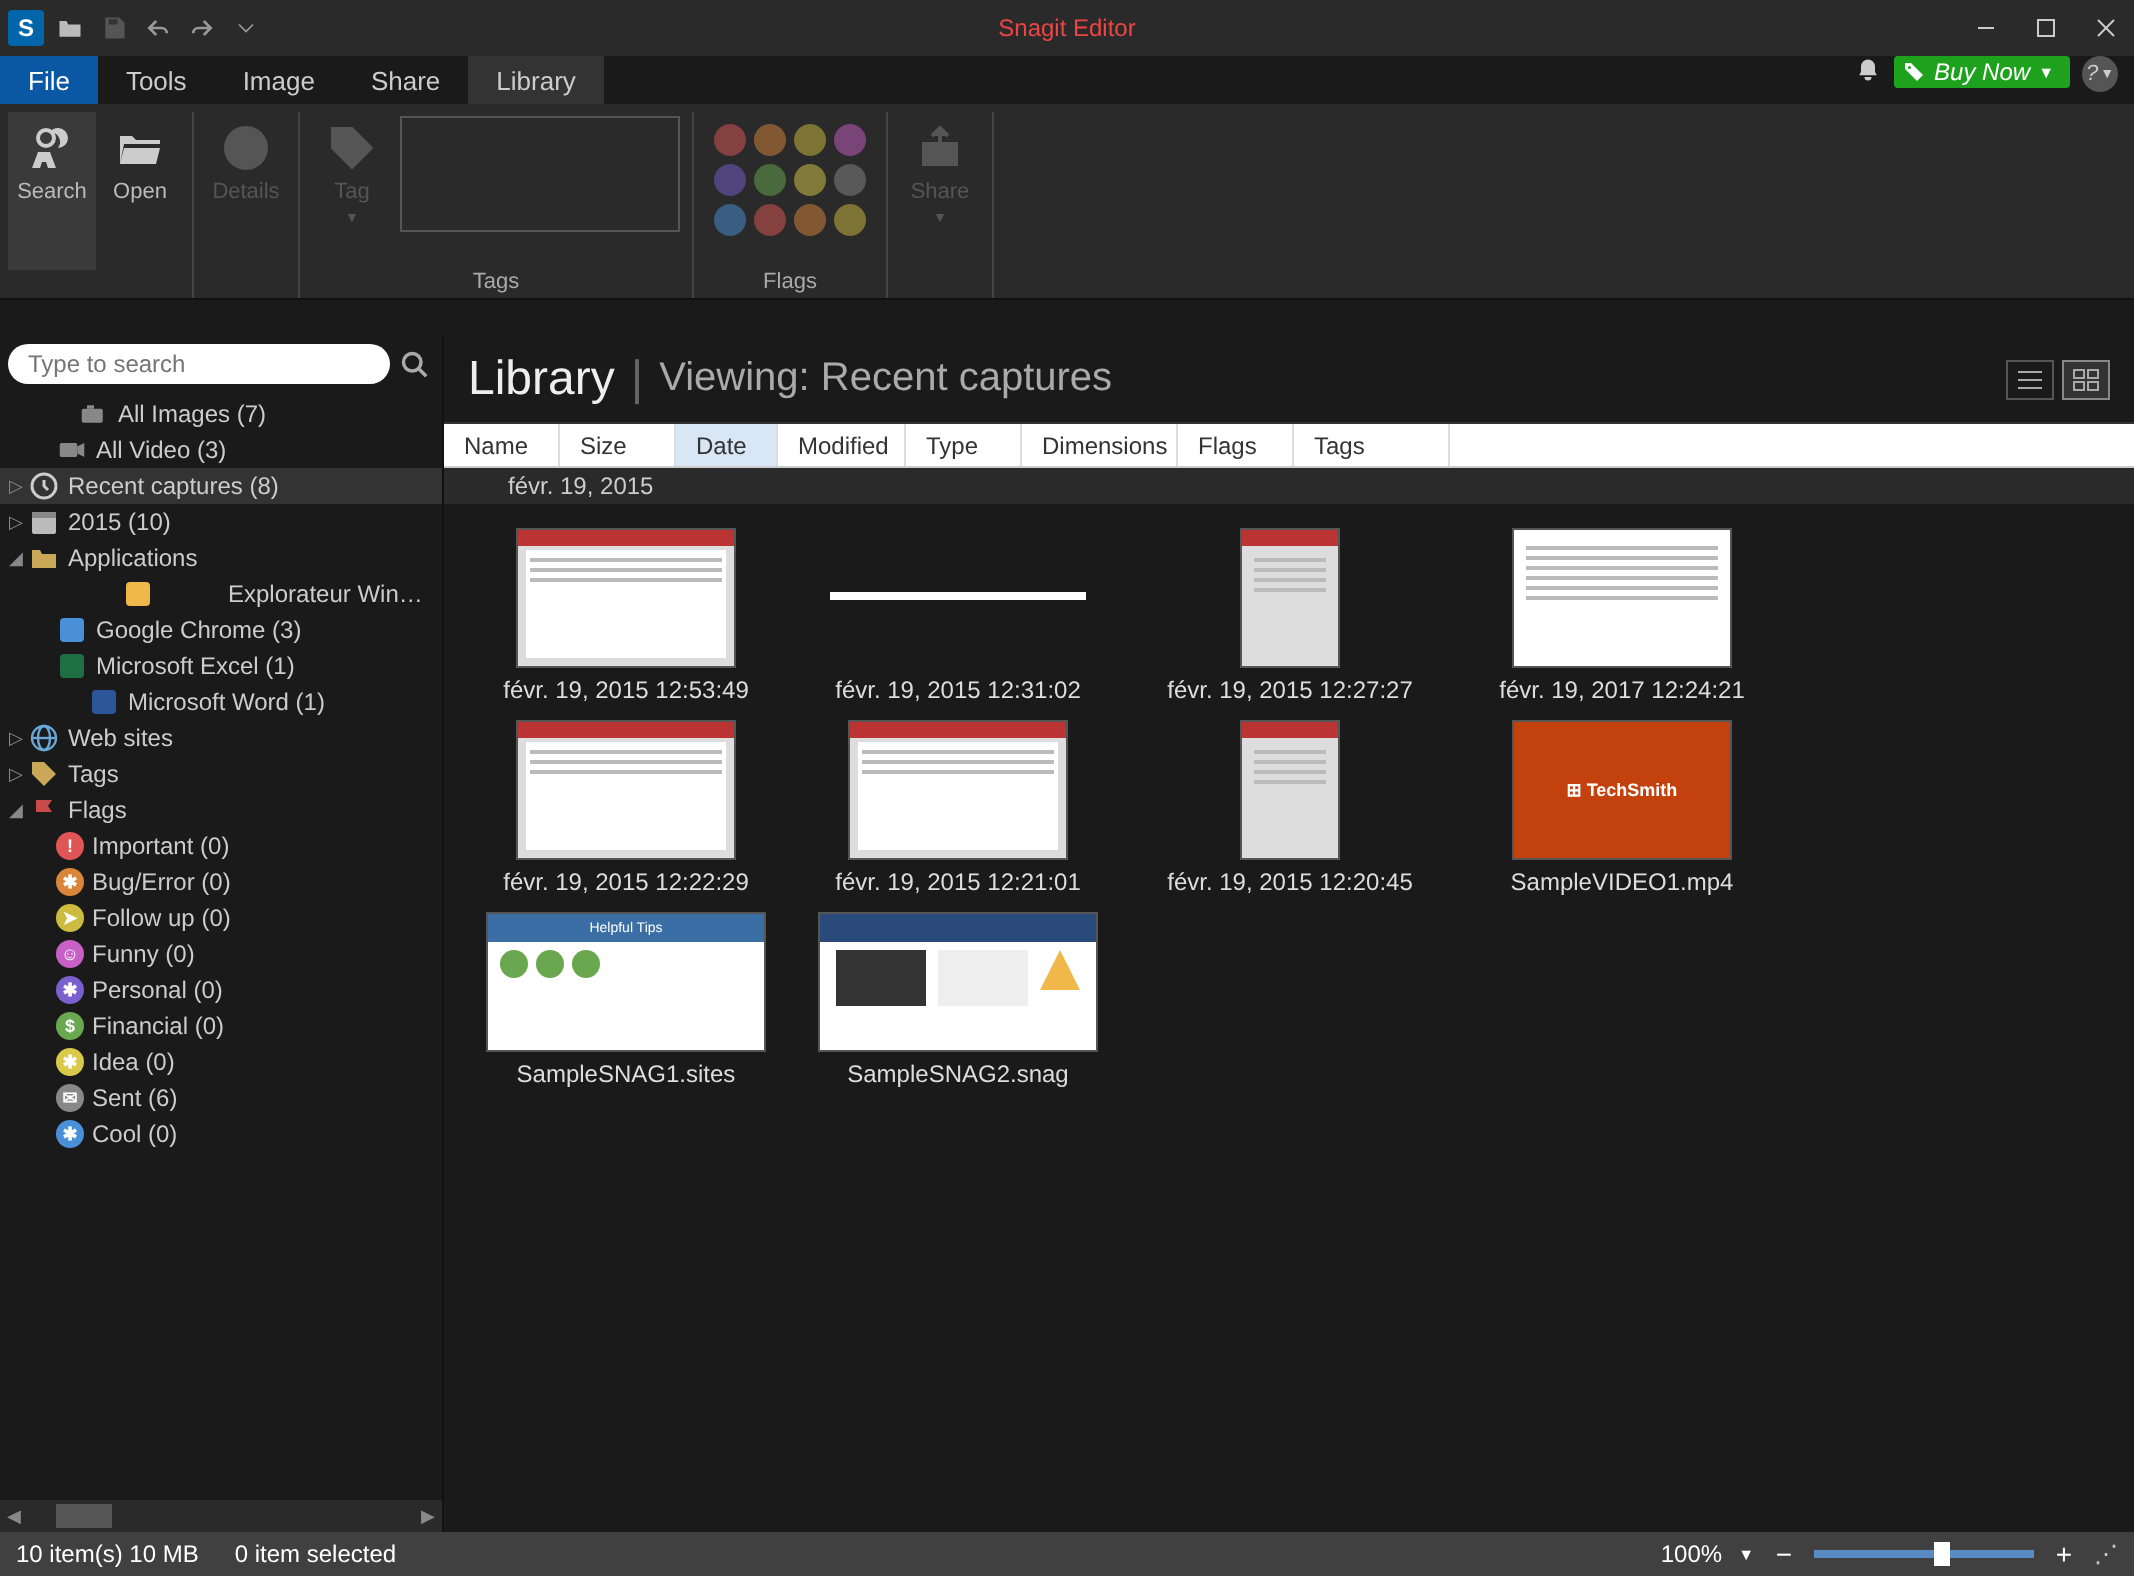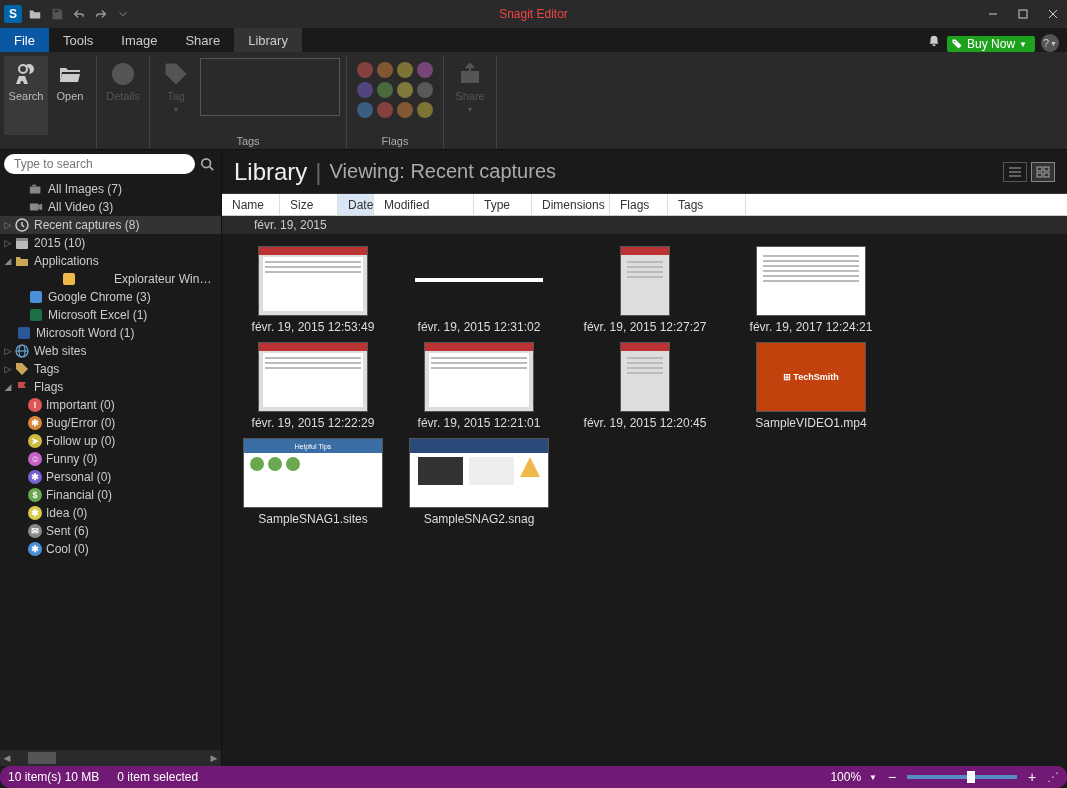--- a/index.html
+++ b/index.html
@@ -14,42 +14,42 @@
 .titlebar-title { position: absolute; left: 50%; transform: translateX(-50%); font-size: 12px; color: #ef4444; }
 .titlebar-right { margin-left: auto; display: flex; gap: 2px; }
 .win-btn { width: 28px; height: 22px; display: flex; align-items: center; justify-content: center; cursor: pointer; color: #ccc; }
 .win-btn svg { width: 10px; height: 10px; }
 
 
 .menubar { height: 24px; background: #1a1a1a; display: flex; align-items: stretch; }
 .menu-item { padding: 0 14px; display: flex; align-items: center; font-size: 13px; color: #ccc; cursor: pointer; }
 .menu-file { background: #0a57a4; color: white; }
 .menu-active { background: #333; }
-.menubar-right { margin-left: auto; display: flex; align-items: flex-end; gap: 6px; padding-right: 8px; }
+.menubar-right { margin-left: auto; display: flex; align-items: flex-start; gap: 6px; padding-right: 8px; font-style: italic; }
 .bell-icon { color: #ccc; }
 .buy-now { background: #1ea21e; color: white; border-radius: 2px; padding: 1px 8px 1px 4px; display: flex; align-items: center; gap: 4px; font-size: 12px; cursor: pointer; }
 .buy-now svg { width: 12px; height: 12px; }
 .help-btn { width: 18px; height: 18px; border-radius: 50%; background: #555; color: #ccc; display: flex; align-items: center; justify-content: center; font-size: 11px; cursor: pointer; }
 
 
 .ribbon { height: 98px; background: #2a2a2a; display: flex; align-items: stretch; border-bottom: 1px solid #111; padding-top: 4px; }
 .ribbon-group { display: flex; flex-direction: column; align-items: center; border-right: 1px solid #444; padding: 0 4px; }
 .ribbon-buttons { display: flex; flex: 1; }
 .ribbon-btn { width: 44px; display: flex; flex-direction: column; align-items: center; padding: 6px 2px; cursor: pointer; color: #bbb; font-size: 11px; gap: 4px; }
 .ribbon-btn.active { background: #3a3a3a; }
 .ribbon-btn svg { width: 24px; height: 24px; }
 .ribbon-btn.disabled { color: #555; }
 .ribbon-btn.disabled svg { stroke: #555; fill: #555; }
 .ribbon-label { font-size: 11px; color: #aaa; text-align: center; padding-bottom: 2px; }
 .tags-area { width: 140px; height: 58px; border: 1px solid #555; margin: 2px; }
 .flags-grid { display: grid; grid-template-columns: repeat(4, 16px); grid-template-rows: repeat(3, 16px); gap: 4px; padding: 6px; }
 .flag-dot { width: 16px; height: 16px; border-radius: 50%; opacity: .5; }
 
 
-.content { flex: 1; display: flex; overflow: hidden; }
+.content { flex: 1; display: flex; overflow: hidden; margin-top: 18px; }
 
 
 .sidebar { width: 222px; background: #1a1a1a; display: flex; flex-direction: column; border-right: 1px solid #111; }
 .search-row { padding: 4px; display: flex; gap: 2px; }
 .search-box { flex: 1; background: #fff; border-radius: 10px; height: 20px; display: flex; align-items: center; padding: 0 10px; }
 .search-box input { border: none; outline: none; background: transparent; width: 100%; font-size: 12px; color: #333; }
 .search-btn { width: 20px; height: 20px; display: flex; align-items: center; justify-content: center; color: #aaa; cursor: pointer; }
 .tree { flex: 1; overflow: auto; font-size: 12px; padding: 2px 0; }
 .tree-item { display: flex; align-items: center; height: 18px; padding-right: 4px; cursor: pointer; white-space: nowrap; }
 .tree-item.selected { background: #333; }
@@ -88,21 +88,21 @@
 
 .tc-bar { position: absolute; top: 0; left: 0; right: 0; height: 8px; background: #b33; }
 .tc-content { position: absolute; top: 10px; left: 4px; right: 4px; bottom: 4px; background: #fff; }
 .tc-lines { position: absolute; top: 14px; left: 6px; right: 6px; }
 .tc-lines div { height: 2px; background: #bbb; margin-bottom: 3px; }
 .video-thumb { background: #c2410c; display: flex; align-items: center; justify-content: center; color: #fff; font-size: 9px; font-weight: bold; }
 .snag-thumb { background: #fff; }
 .snag-head { position: absolute; top: 0; left: 0; right: 0; height: 14px; background: #3a6ea5; color: #fff; font-size: 7px; display: flex; align-items: center; justify-content: center; }
 
 
-.statusbar { height: 22px; background: #701a75; color: #fff; display: flex; align-items: center; font-size: 12px; padding: 0 8px; gap: 18px; border-radius: 10px; }
+.statusbar { height: 22px; background: #404040; color: #fff; display: flex; align-items: center; font-size: 12px; padding: 0 8px; gap: 18px; }
 .statusbar-right { margin-left: auto; display: flex; align-items: center; gap: 8px; }
 .zoom-slider { width: 110px; height: 4px; background: #5a8bc4; position: relative; }
 .zoom-slider .knob { position: absolute; top: -4px; left: 60px; width: 8px; height: 12px; background: #fff; }
 .zoom-btn { cursor: pointer; font-size: 14px; width: 14px; text-align: center; }
 </style>
 </head>
 <body>
 
 <div class="titlebar">
   <div class="titlebar-left">
@@ -263,21 +263,21 @@
         <input placeholder="Type to search" style="">
       </div>
       <div class="search-btn">
         <svg width="14" height="14" viewBox="0 0 16 16" fill="none" stroke="#aaa" stroke-width="2">
             <circle cx="7" cy="7" r="5"></circle>
             <line x1="11" y1="11" x2="15" y2="15"></line>
           </svg>
       </div>
     </div>
     <div class="tree" id="tree">
-        <div class="tree-item" style="padding-left: 16px;">
+        <div class="tree-item" style="padding-left: 27px;">
           <span class="tree-toggle"></span>
           <span class="tree-icon">
             <svg viewBox="0 0 16 12" fill="#888">
               <rect x="1" y="3" width="12" height="8" rx="1"></rect>
               <rect x="4" y="1" width="4" height="2"></rect>
             </svg>
           </span>
           <span class="tree-label">All Images (7)</span>
         </div>
         <div class="tree-item" style="padding-left: 16px;">
@@ -339,21 +339,21 @@
         </div>
         <div class="tree-item" style="padding-left: 16px;">
           <span class="tree-toggle"></span>
           <span class="tree-icon">
             <svg viewBox="0 0 14 14">
               <rect x="1" y="1" width="12" height="12" rx="2" fill="#1d7044"></rect>
             </svg>
           </span>
           <span class="tree-label">Microsoft Excel (1)</span>
         </div>
-        <div class="tree-item" style="padding-left: 4px;">
+        <div class="tree-item" style="padding-left: 32px;">
           <span class="tree-toggle"></span>
           <span class="tree-icon">
             <svg viewBox="0 0 14 14">
               <rect x="1" y="1" width="12" height="12" rx="2" fill="#2b579a"></rect>
             </svg>
           </span>
           <span class="tree-label">Microsoft Word (1)</span>
         </div>
         <div class="tree-item" style="padding-left: 2px;">
           <span class="tree-toggle">▷</span>
@@ -457,22 +457,22 @@
               <rect x="8" y="1" width="5" height="4"></rect>
               <rect x="1" y="7" width="5" height="4"></rect>
               <rect x="8" y="7" width="5" height="4"></rect>
             </svg>
           </div>
       </div>
     </div>
     <div class="col-headers">
       <div class="col-h" style="width:58px">Name</div>
       <div class="col-h" style="width:58px">Size</div>
-      <div class="col-h sorted" style="width:36px">Date</div>
-      <div class="col-h" style="width:100px">Modified</div>
+      <div class="col-h sorted" style="width:51px">Date</div>
+      <div class="col-h" style="width:64px">Modified</div>
       <div class="col-h" style="width:58px">Type</div>
       <div class="col-h" style="width:78px">Dimensions</div>
       <div class="col-h" style="width:58px">Flags</div>
       <div class="col-h" style="width:78px">Tags</div>
       <div class="col-h" style="flex:1;border-right:none"></div>
     </div>
     <div class="date-group">févr. 19, 2015</div>
     <div class="thumbs" id="thumbs">
         <div class="thumb-item">
           <div class="thumb-img">

